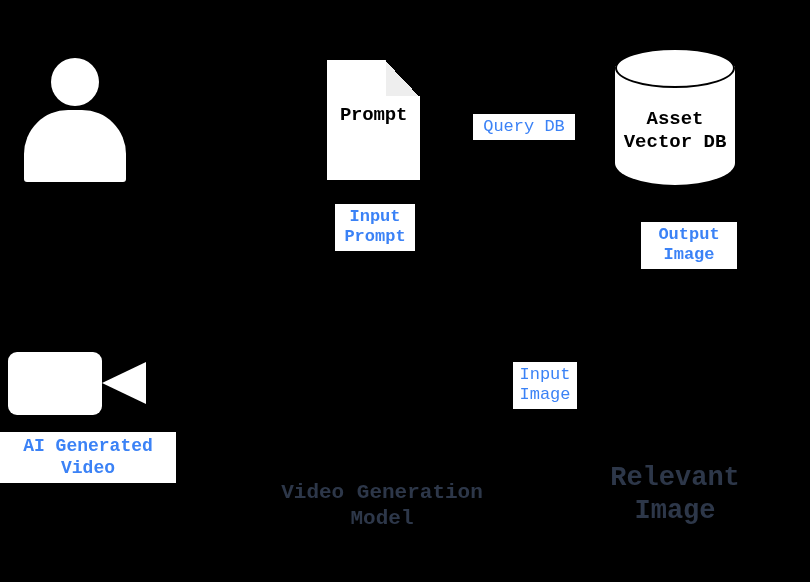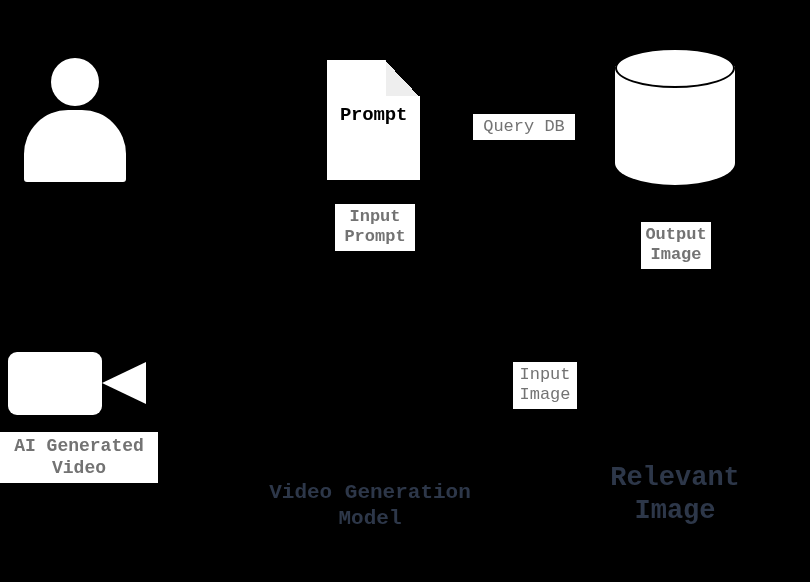--- a/index.html
+++ b/index.html
@@ -92,21 +92,21 @@
     width: 0; height: 0;
     border-top: 21px solid transparent;
     border-bottom: 21px solid transparent;
     border-right: 44px solid #ffffff;
   }
 
   
   .wlabel {
     position: absolute;
     background: #ffffff;
-    color: #737373;
+    color: #3b82f6;
     text-align: center;
     line-height: 1.2;
     white-space: pre-line;
   }
   .wlabel.bold   { font-weight: bold; }
   .wlabel.normal { font-weight: normal; }
 
   
   .scaption {
     position: absolute;
@@ -134,35 +134,37 @@
   </div>
 
   <div class="wlabel bold" style="left:335px; top:204px; width:80px; font-size:17px; padding:3px 0;">Input
 Prompt</div>
 
   <div class="wlabel normal" style="left:473px; top:114px; width:102px; font-size:17px; padding:3px 0;">Query DB</div>
 
   <div class="node cyl-shape">
     <div class="cyl-body"></div>
     <div class="cyl-top"></div>
+    <div class="cyl-label" style="white-space:pre-line;">Asset
+Vector DB</div>
   </div>
 
-  <div class="wlabel bold" style="left:641px; top:222px; width:70px; font-size:17px; padding:3px 0;">Output
+  <div class="wlabel bold" style="left:641px; top:222px; width:96px; font-size:17px; padding:3px 0;">Output
 Image</div>
 
   <div class="wlabel normal" style="left:513px; top:362px; width:64px; font-size:17px; padding:3px 0;">Input
 Image</div>
 
   <div class="node cam-icon">
     <div class="cam-body"></div>
     <div class="cam-lens"></div>
   </div>
 
-  <div class="wlabel bold" style="left:0px; top:432px; width:150px; font-size:18px; padding:4px 4px;">AI Generated
+  <div class="wlabel bold" style="left:0px; top:432px; width:150px; font-size:18px; padding:4px 13px;">AI Generated
 Video</div>
 
-  <div class="scaption" style="left:250px; top:480px; width:240px; font-size:21px; color:#2d3749;">Video Generation
+  <div class="scaption" style="left:262px; top:480px; width:240px; font-size:21px; color:#2d3749;">Video Generation
 Model</div>
 
   <div class="scaption" style="left:595px; top:462px; width:160px; font-size:27px; color:#2d3749;">Relevant
 Image</div>
 
 </div>
 
 </body></html>

